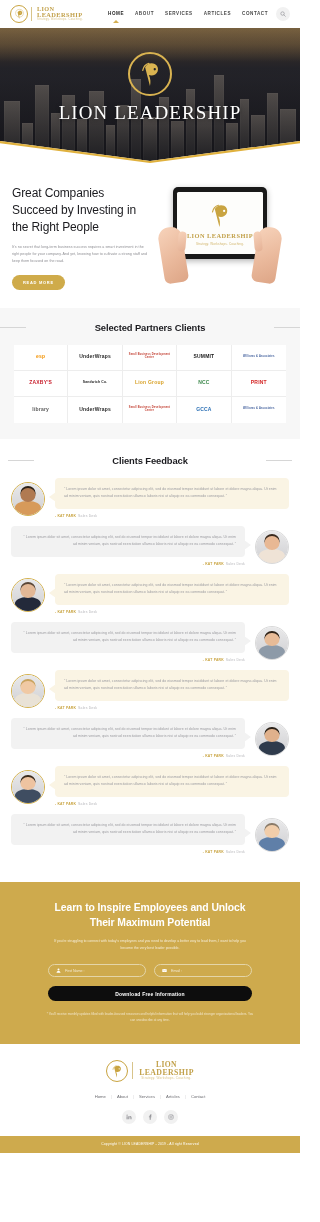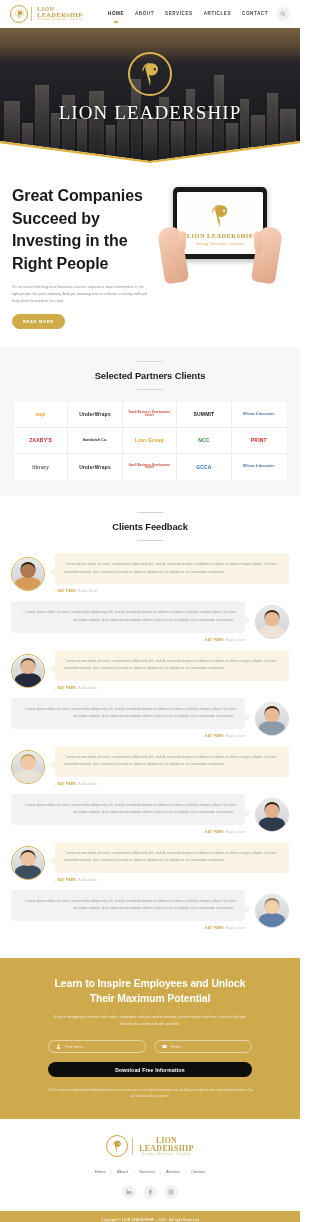--- a/index.html
+++ b/index.html
@@ -111,22 +111,22 @@
   }
 
   
   .intro {
     display: flex; align-items: flex-start;
     padding: 22px 10px 18px 12px; background: #fff;
     position: relative;
   }
   .intro-left { width: 138px; flex: 0 0 138px; }
   .intro-h {
-    font-size: 16px; line-height: 1.42; color: #1b1b1f;
-    font-weight: 700; letter-spacing: -.12px;
+    font-size: 12px; line-height: 1.42; color: #1b1b1f;
+    font-weight: 400; letter-spacing: -.12px;
   }
   .intro-p {
     margin-top: 8px; font-size: 3.6px; line-height: 2.0;
     color: #8e8e93; letter-spacing: .05px;
   }
   .read-more {
     display: inline-block; margin-top: 9px;
     background: #cfab4a; color: #ffffff;
     font-size: 4px; font-weight: 700; letter-spacing: .7px;
     padding: 5px 11px; border-radius: 12px; cursor: pointer;
@@ -167,21 +167,21 @@
     background: linear-gradient(150deg,#f7d3bb,#e5b195);
     border-radius: 5px;
   }
   .hand.left .thumb  { right: -3px; transform: rotate(14deg); }
   .hand.right .thumb { left: -3px;  transform: rotate(-14deg); }
 
   
   .partners { background: #f7f7f7; padding: 14px 0 16px; }
   .sec-head {
     display: flex; align-items: center; justify-content: space-between;
-    gap: 8px; margin-bottom: 12px; flex-direction: column;
+    gap: 24px; margin-bottom: 12px;
   }
   .sec-rule { width: 26px; height: 1px; background: #d6d6d6; }
   .sec-title {
     font-size: 9.4px; font-weight: 700; color: #1b1b1f; letter-spacing: -.1px;
   }
   .logo-grid {
     width: 272px; margin: 0 auto; background: #ffffff;
     display: grid; grid-template-columns: repeat(5,1fr);
   }
   .logo-cell {

